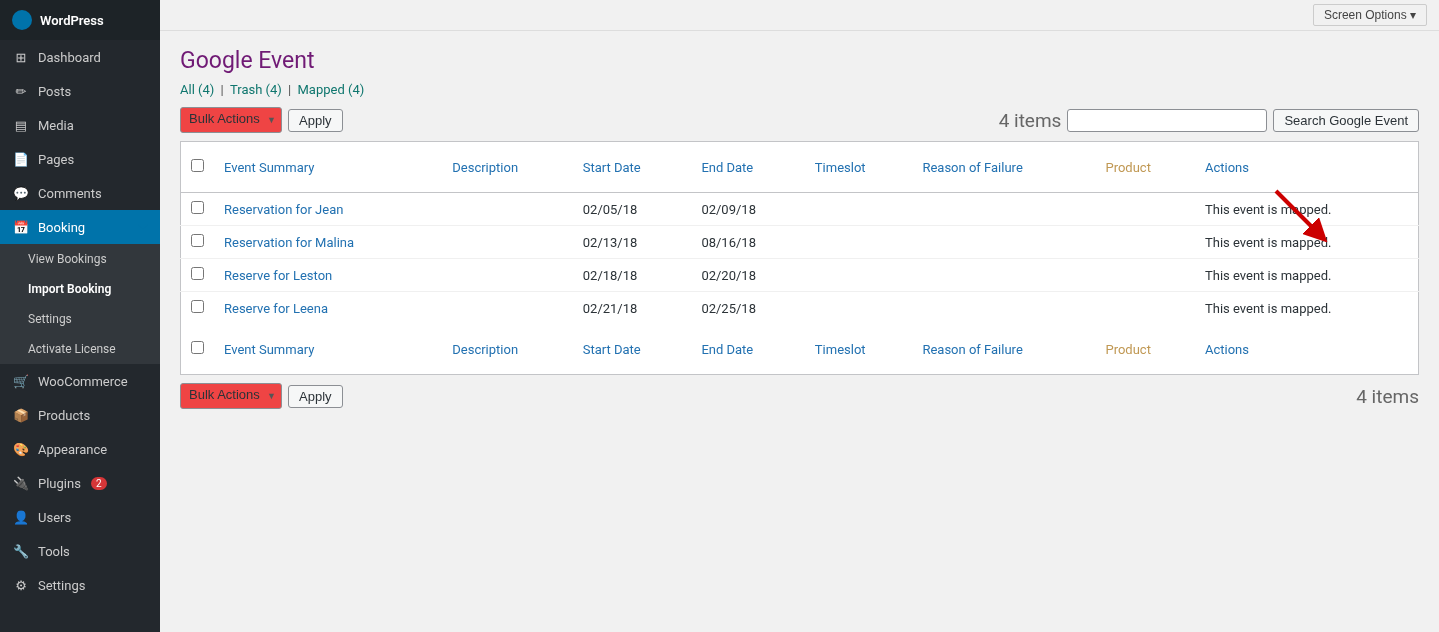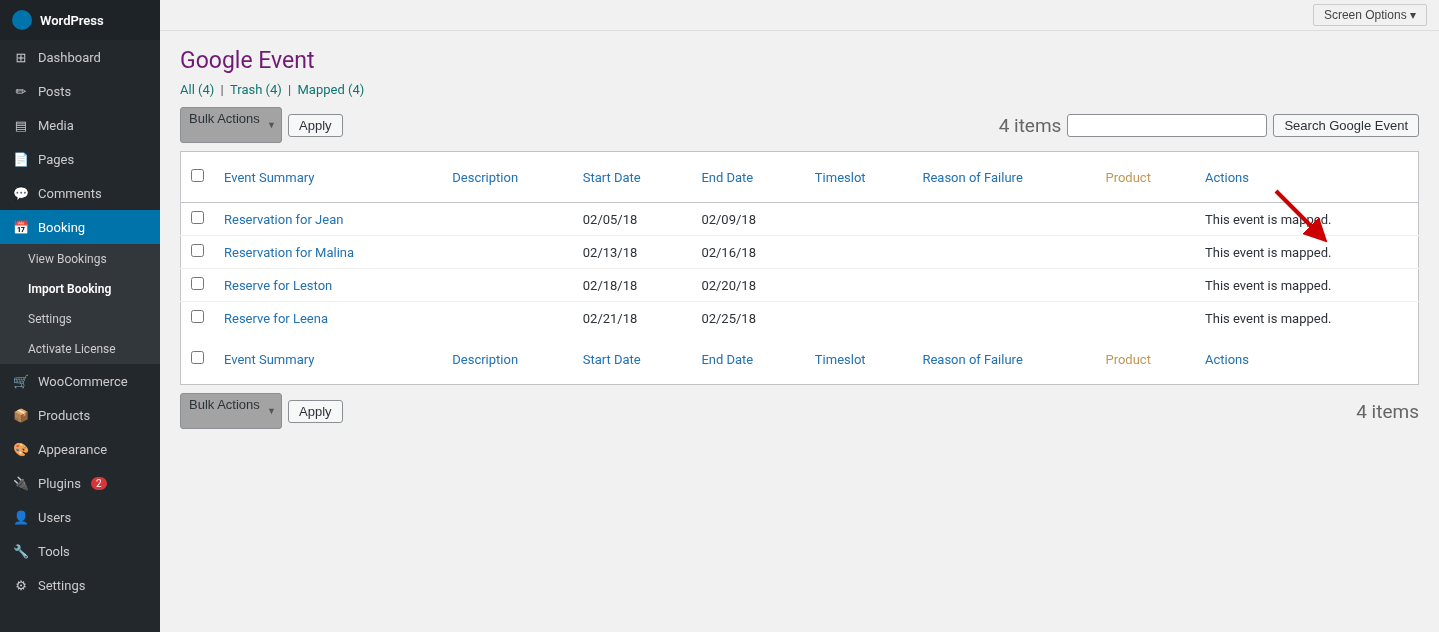--- a/index.html
+++ b/index.html
@@ -99,23 +99,23 @@
 
     .toolbar {
       display: flex; align-items: center; justify-content: space-between;
       margin-bottom: 8px;
     }
     .toolbar-left { display: flex; align-items: center; gap: 6px; }
     .toolbar-right { display: flex; align-items: center; gap: 6px; }
     .bulk-select {
       appearance: none;
       -webkit-appearance: none;
-      background: #a3a3a3;
+      background: #ef4444;
       border: 1px solid #8c8f94;
-      padding: 3px 20px 16px 8px;
+      padding: 3px 20px 6px 8px;
       font-size: 13px;
       cursor: pointer;
       border-radius: 3px;
       position: relative;
       color: #2c3338;
     }
     .bulk-wrap {
       position: relative; display: inline-block;
     }
     .bulk-wrap::after {
@@ -360,21 +360,21 @@
       <td></td>
       <td></td>
       <td class="product-col"></td>
       <td class="mapped-text">This event is mapped.</td>
     </tr>
           <tr>
       <td><input type="checkbox" style=""></td>
       <td><a href="#" class="event-name-link">Reservation for Malina</a></td>
       <td></td>
       <td class="date-cell">02/13/18</td>
-      <td class="date-cell">02/16/18</td>
+      <td class="date-cell">08/16/18</td>
       <td></td>
       <td></td>
       <td class="product-col"></td>
       <td class="mapped-text">This event is mapped.</td>
     </tr>
           <tr>
       <td><input type="checkbox" style=""></td>
       <td><a href="#" class="event-name-link">Reserve for Leston</a></td>
       <td></td>
       <td class="date-cell">02/18/18</td>

